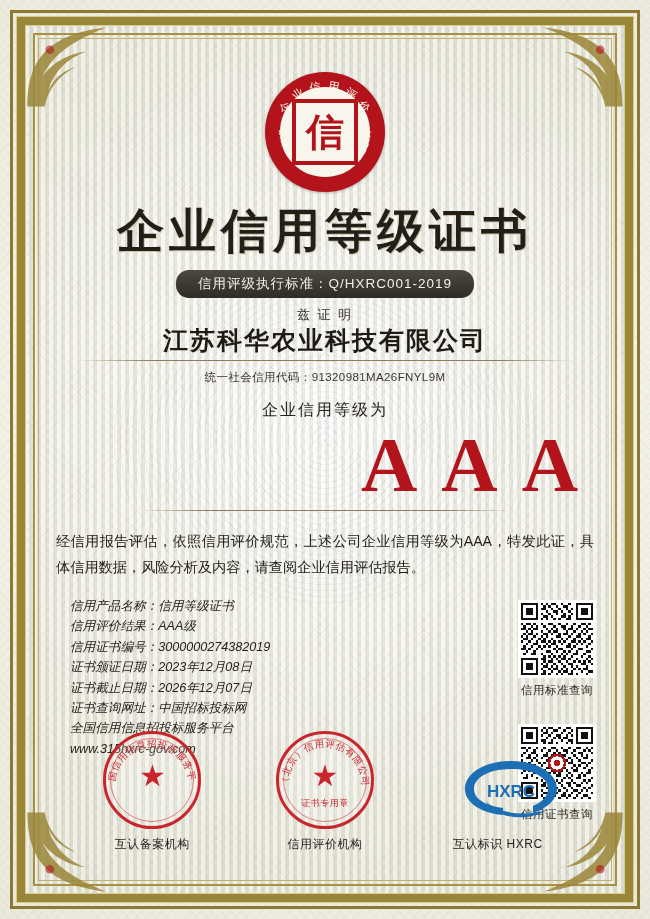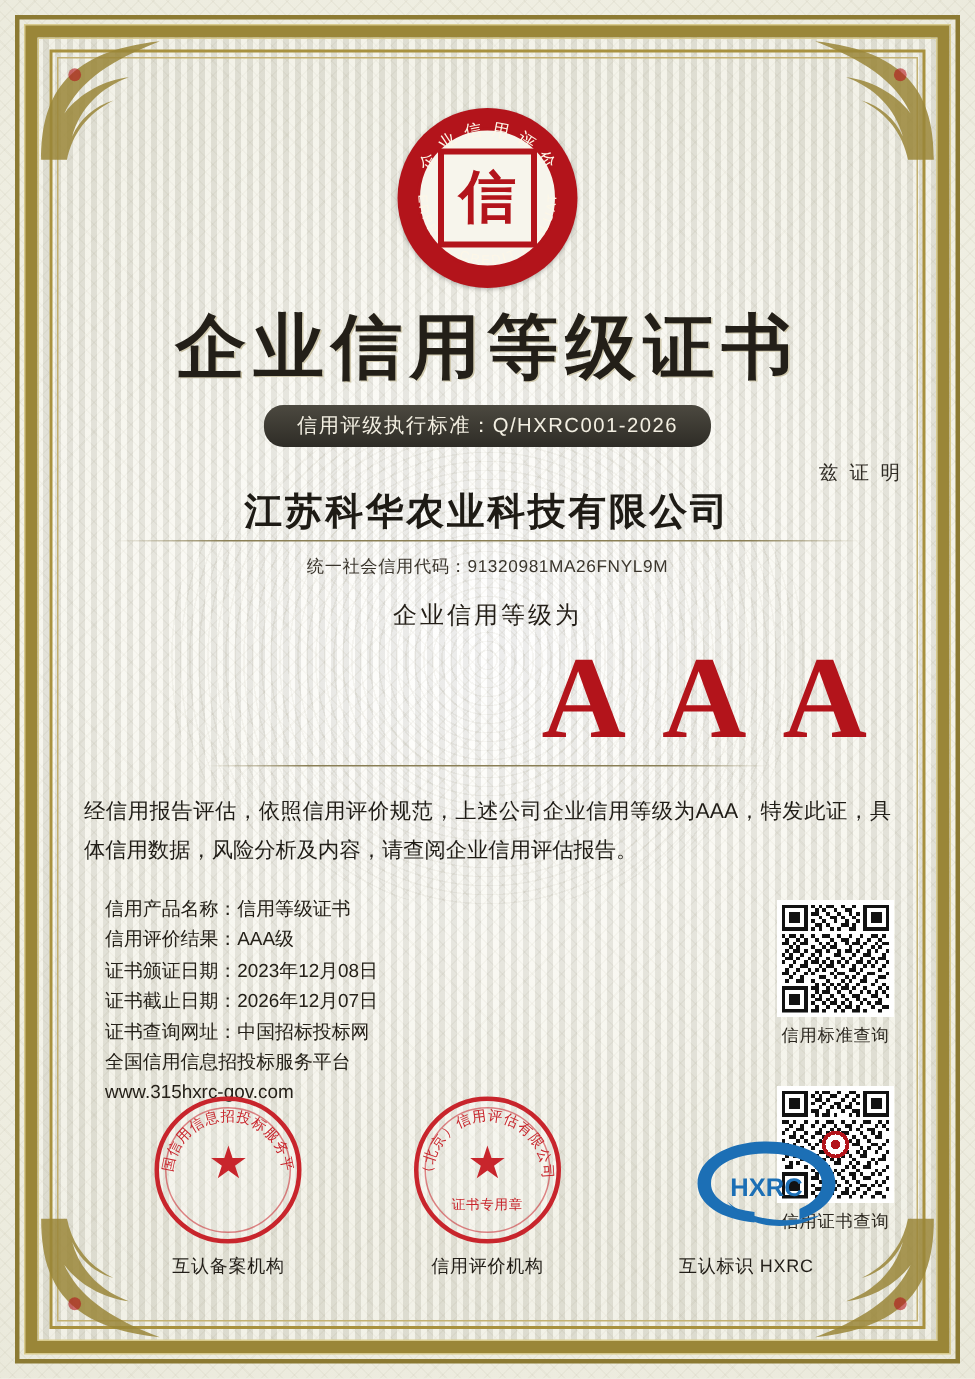--- a/index.html
+++ b/index.html
@@ -99,21 +99,21 @@
     font-weight:bold;font-size:47px;letter-spacing:5px;color:#231f18;
     text-shadow:1px 1px 0 #cfc8ad;
   }
   .std-bar{
     position:absolute;top:222px;left:50%;transform:translateX(-50%);
     background:linear-gradient(180deg,#4c4940,#2e2c26);
     color:#f3efe2;font-size:13.5px;letter-spacing:1px;
     padding:5px 22px;border-radius:13px;white-space:nowrap;
   }
   .hereby{
-    position:absolute;top:258px;left:0;right:0;text-align:right;
+    position:absolute;top:258px;left:0;right:0;text-align:center;
     font-size:13px;color:#2f2b24;letter-spacing:2px;
   }
   .company{
     position:absolute;top:276px;left:0;right:0;text-align:center;
     font-family:"Liberation Serif", serif;
     font-weight:bold;font-size:25px;letter-spacing:2px;color:#1e1b15;
   }
   .rule-real{
     position:absolute;top:312px;left:28px;right:28px;height:1px;
     background:linear-gradient(90deg,rgba(120,110,80,0) 0%,#8a7f56 15%,#8a7f56 85%,rgba(120,110,80,0) 100%);
@@ -136,21 +136,21 @@
     position:absolute;top:462px;left:90px;right:90px;height:1px;
     background:linear-gradient(90deg,rgba(120,110,80,0) 0%,#8a7f56 18%,#8a7f56 82%,rgba(120,110,80,0) 100%);
   }
   .statement{
     position:absolute;top:480px;left:8px;right:8px;
     font-size:14.2px;line-height:1.85;color:#201d17;text-align:justify;
     text-indent:0;
   }
   .details{
     position:absolute;top:548px;left:22px;
-    font-size:12.6px;line-height:1.62;color:#252119;
+    font-size:12.6px;line-height:1.62;color:#252119;font-style:italic;
   }
   .details div{white-space:nowrap;}
   .qr-wrap{
     position:absolute;top:552px;right:6px;display:flex;gap:26px;flex-direction:column;
   }
   .qr-item{text-align:center;}
   .qr{
     width:78px;height:78px;background:#fff;padding:3px;box-sizing:border-box;
   }
   .qr svg{display:block;width:100%;height:100%;}
@@ -239,41 +239,42 @@
         <defs>
             <path id="arcBot" d="M 14,58 A 46,46 0 0 0 106,58"></path>
           </defs>
         <text><textPath href="#arcBot" startOffset="50%" text-anchor="middle">ENTERPRISE CREDIT EVALUATION</textPath></text>
       </svg>
       <div class="seal-core">信</div>
     </div>
 
     <div class="title">企业信用等级证书</div>
 
-    <div class="std-bar">信用评级执行标准：Q/HXRC001-2026</div>
+    <div class="std-bar">信用评级执行标准：Q/HXRC001-2019</div>
 
     <div class="hereby">兹 证 明</div>
 
     <div class="company">江苏科华农业科技有限公司</div>
 
     <div class="rule-real"></div>
 
     <div class="credit-code">统一社会信用代码：91320981MA26FNYL9M</div>
 
     <div class="grade-label">企业信用等级为</div>
 
     <div class="grade">AAA</div>
 
     <div class="rule2"></div>
 
     <div class="statement">经信用报告评估，依照信用评价规范，上述公司企业信用等级为AAA，特发此证，具体信用数据，风险分析及内容，请查阅企业信用评估报告。</div>
 
     <div class="details">
       <div>信用产品名称：信用等级证书</div>
       <div>信用评价结果：AAA级</div>
+      <div>信用证书编号：3000000274382019</div>
       <div>证书颁证日期：2023年12月08日</div>
       <div>证书截止日期：2026年12月07日</div>
       <div>证书查询网址：中国招标投标网</div>
       <div>全国信用信息招投标服务平台</div>
       <div>www.315hxrc-gov.com</div>
     </div>
 
     <div class="qr-wrap">
       <div class="qr-item">
         <div class="qr">

